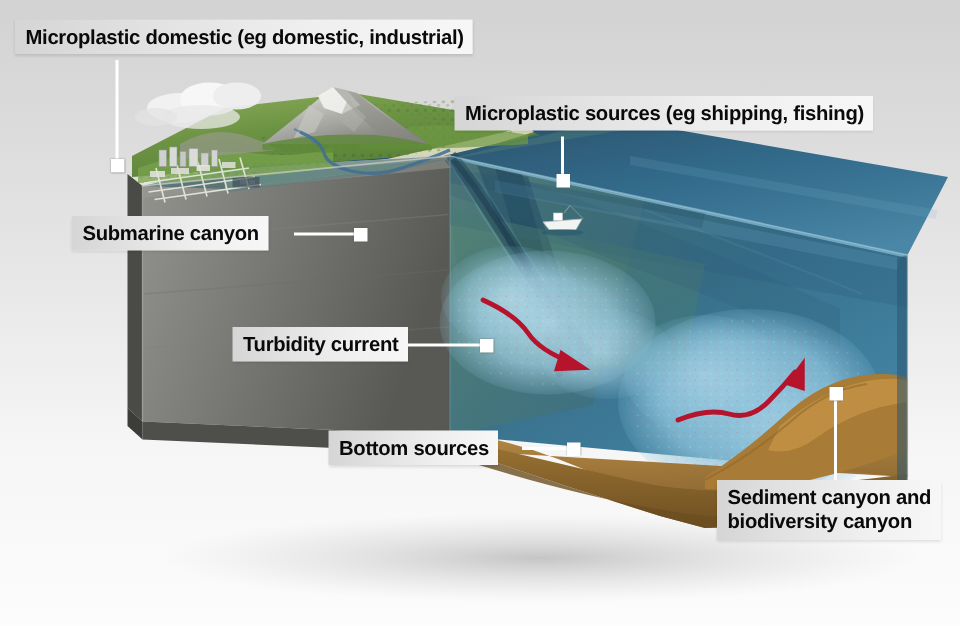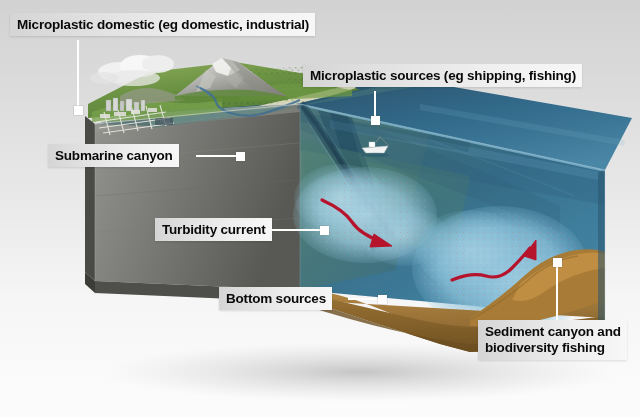--- a/index.html
+++ b/index.html
@@ -392,21 +392,21 @@
   <div class="callout" style="left:10px; top:13px;">Microplastic domestic (eg domestic, industrial)</div>
 
   <div class="callout" style="left:48px; top:144px;">Submarine canyon</div>
 
   <div class="callout" style="left:303px; top:64px;">Microplastic sources (eg shipping, fishing)</div>
 
   <div class="callout" style="left:135px; top:218px;margin-left:20px;">Turbidity current</div>
 
   <div class="callout" style="left:219px; top:287px;">Bottom sources</div>
 
-  <div class="callout two-line" style="left:478px; top:320px;"><span>Sediment canyon and</span><br><span>biodiversity fishing</span></div>
+  <div class="callout two-line" style="left:478px; top:320px;"><span>Sediment canyon and</span><br><span>biodiversity canyon</span></div>
 
   <div class="marker" style="left:74px;  top:106px;"></div>
   <div class="marker" style="left:371px; top:116px;"></div>
   <div class="marker" style="left:236px; top:152px;"></div>
   <div class="marker" style="left:320px; top:226px;"></div>
   <div class="marker" style="left:378px; top:295px;"></div>
   <div class="marker" style="left:553px; top:258px;"></div>
 
 </div>
 

